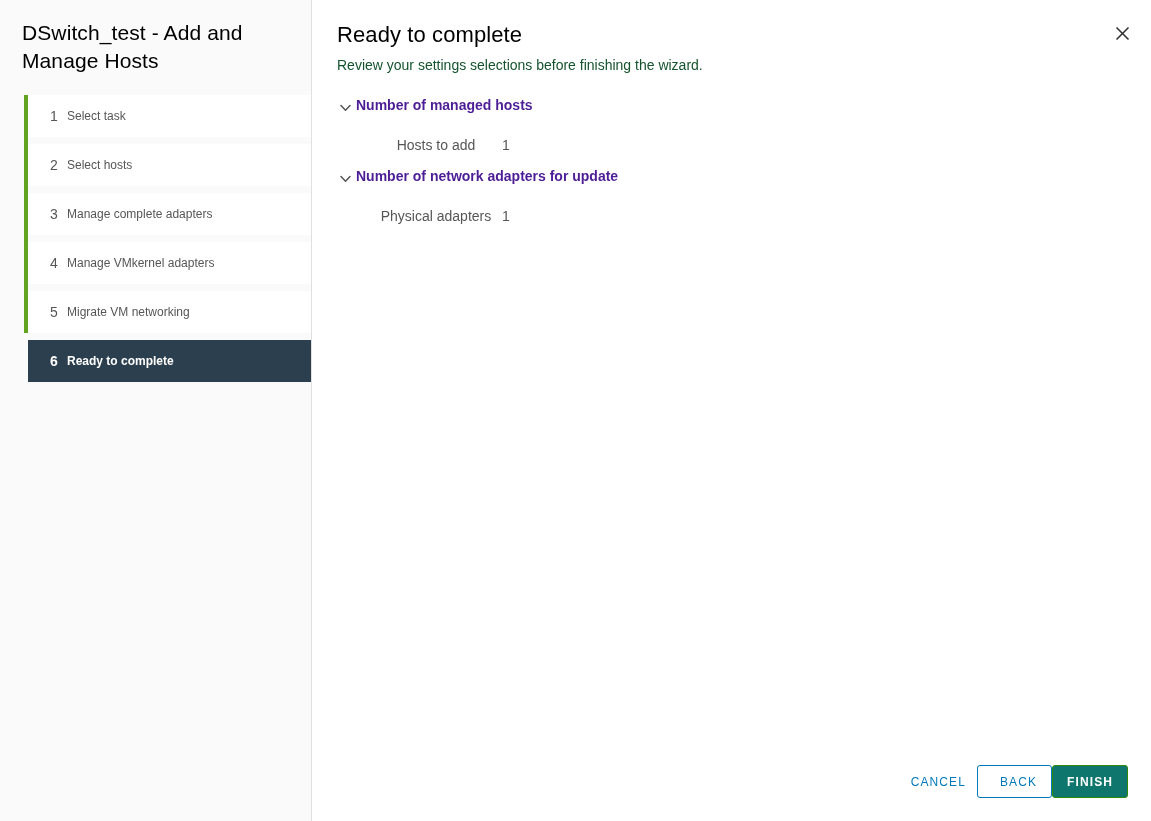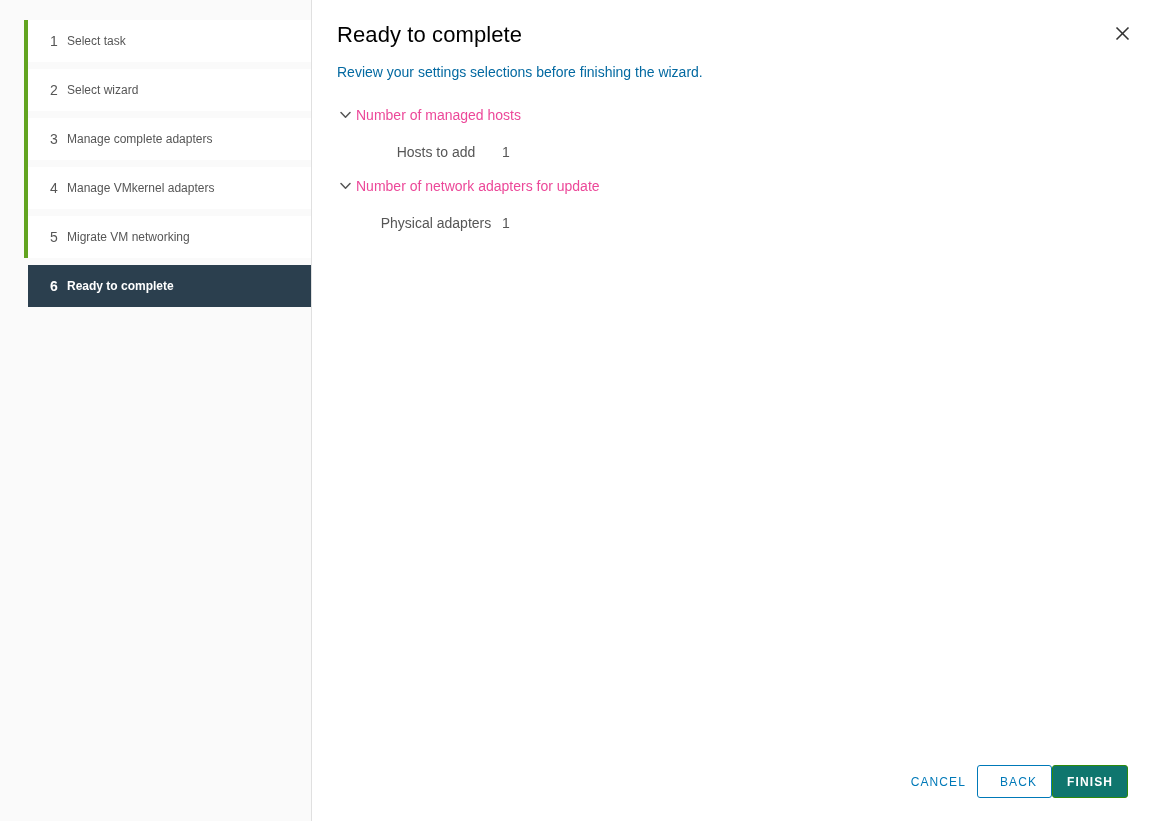--- a/index.html
+++ b/index.html
@@ -129,39 +129,38 @@
     font-size: 22px;
     font-weight: 400;
     color: #000000;
     line-height: 28px;
     margin: 0;
     letter-spacing: 0.1px;
   }
 
   .page-subtitle {
     font-size: 14px;
-    color: #0369a1;
-    margin-top: 14px;
+    color: #14532d;
+    margin-top: 7px;
     line-height: 19px;
   }
 
   .summary {
     margin-top: 22px;
   }
 
   .summary-group {
     margin-bottom: 12px;
   }
 
   .group-header {
     display: flex;
-    align-items: center;
-    font-size: 14px;
-    font-weight: normal;
-    color: #ec4899;
+    font-size: 14px;
+    font-weight: bold;
+    color: #4c1d95;
     cursor: pointer;
     padding-left: 19px;
     height: 22px;
     position: relative;
   }
 
   .chevron {
     position: absolute;
     left: 0;
     top: 50%;
@@ -244,32 +243,33 @@
     min-width: 74px;
     font-weight: bold;
   }
 </style>
 </head>
 <body>
 
 <div class="wizard">
 
   <div class="sidebar">
+    <div class="wizard-title">DSwitch_test - Add and Manage Hosts</div>
 
     <div class="steps">
       <div class="steps-track" style="height: 238px;"></div>
 
       <div class="step">
         <span class="num">1</span>
         <span class="label">Select task</span>
       </div>
 
       <div class="step">
         <span class="num">2</span>
-        <span class="label">Select wizard</span>
+        <span class="label">Select hosts</span>
       </div>
 
       <div class="step">
         <span class="num">3</span>
         <span class="label">Manage complete adapters</span>
       </div>
 
       <div class="step">
         <span class="num">4</span>
         <span class="label">Manage VMkernel adapters</span>

